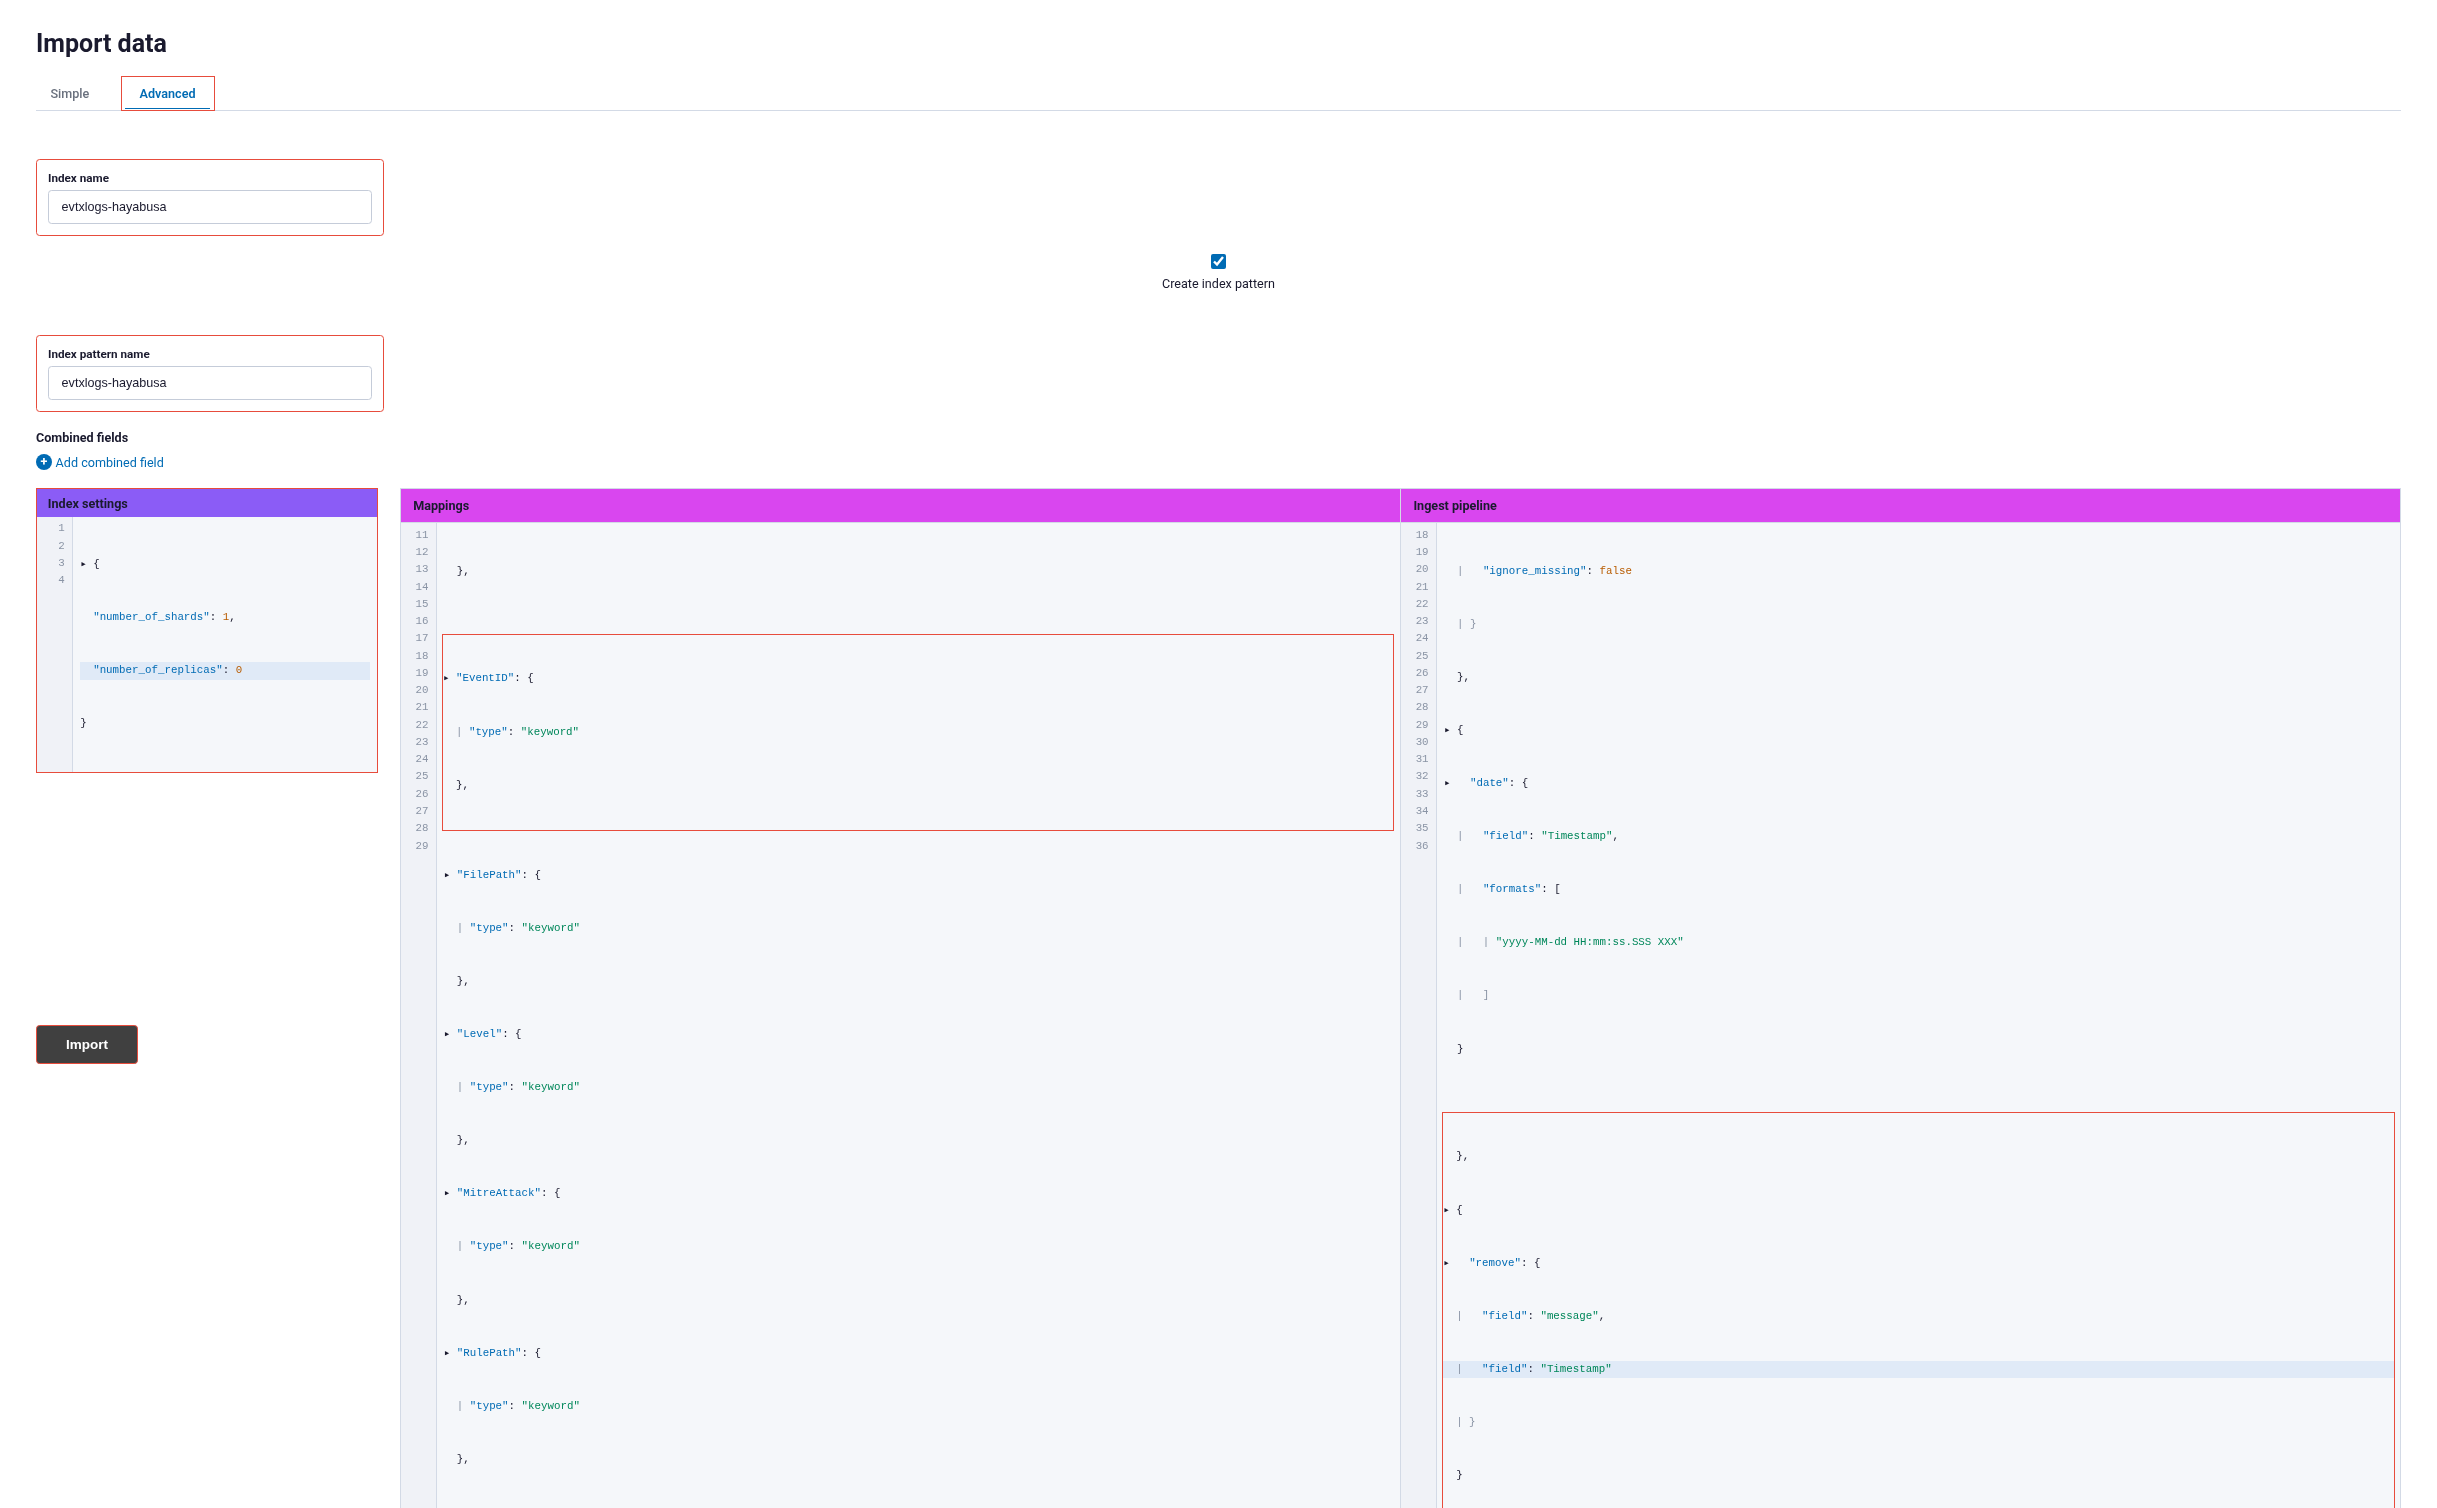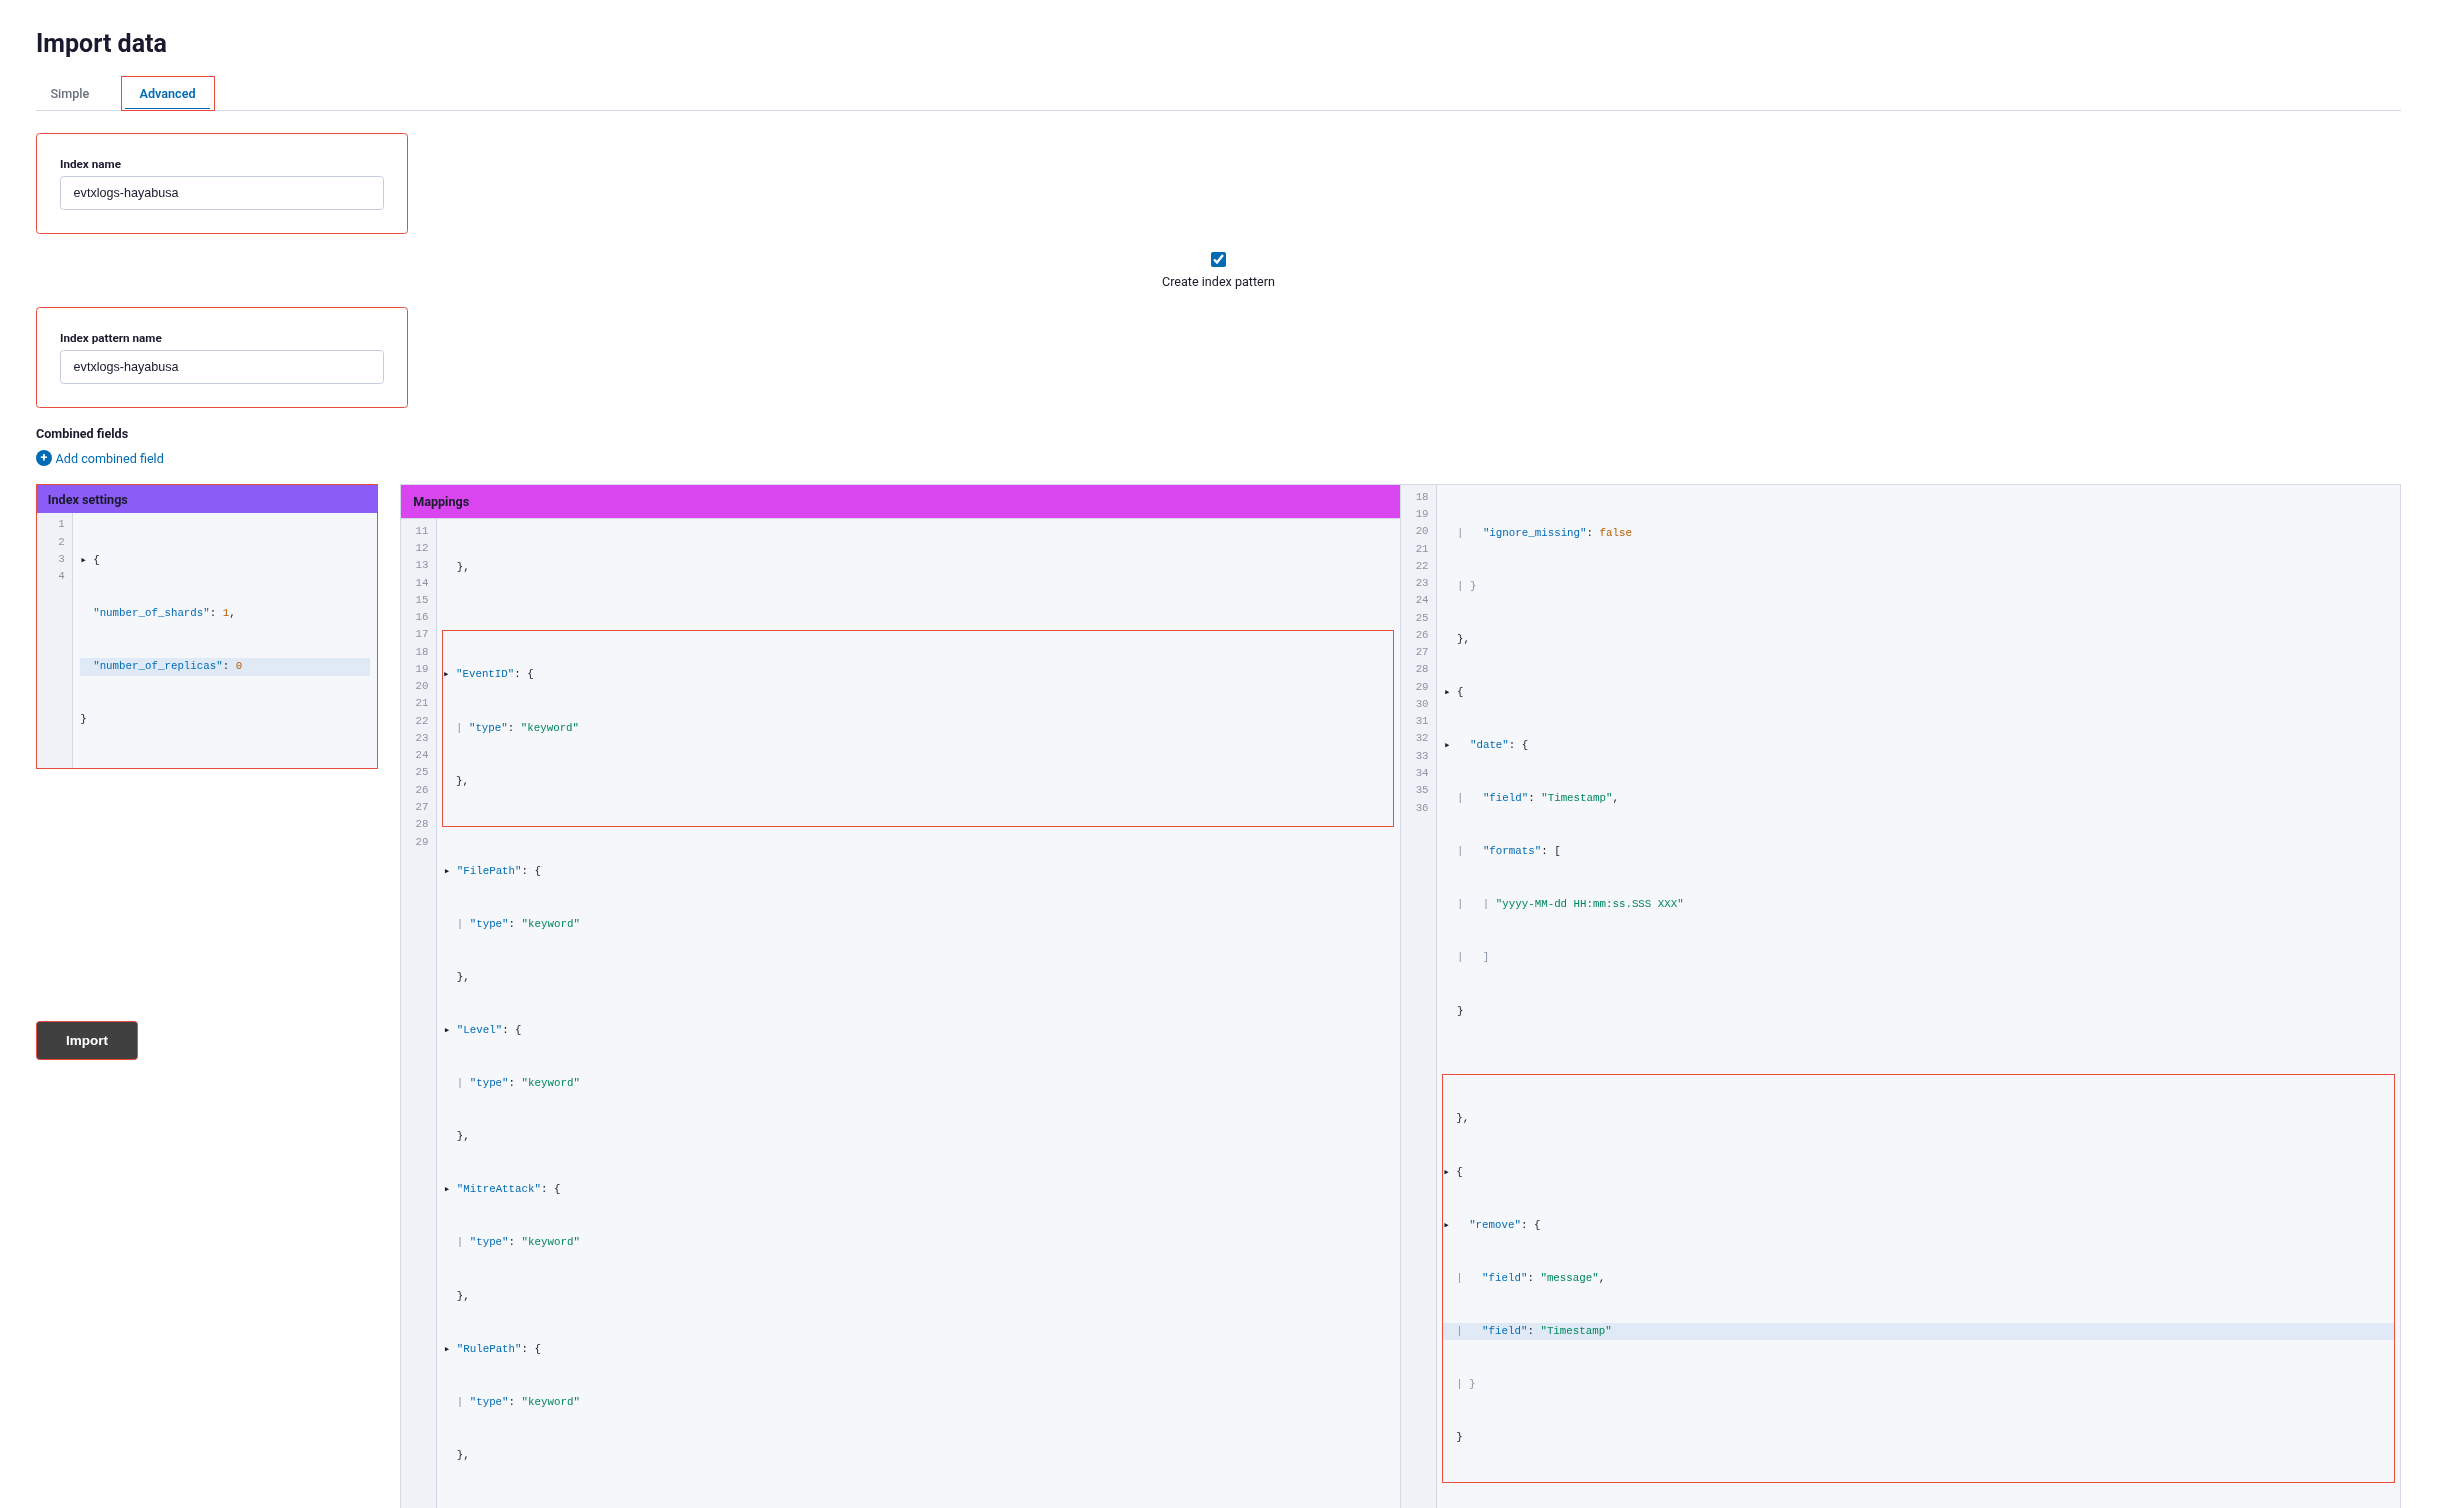--- a/index.html
+++ b/index.html
@@ -57,22 +57,23 @@
       border-radius: 3.6px;
       padding: 9px 12.6px;
       font-size: 12.6px;
       width: 324px;
       outline: none;
       color: #1a1a2e;
     }
     .field-with-border {
       border: 1.8px solid #e74c3c;
       display: inline-block;
-      padding: 23px;
+      padding: 11px;
       border-radius: 3.6px;
+      margin-top: 26px;
     }
     .checkbox-row {
       display: flex;
       align-items: center;
       gap: 7.2px;
       margin-bottom: 18px;
       flex-direction: column;
     }
     .checkbox-row input[type="checkbox"] {
       width: 14.4px;
@@ -330,20 +331,21 @@
           <div style="border: 1.8px solid #e74c3c; margin: 0 -1.8px;">
             <div class="code-line"><span class="json-punct">▸ </span><span class="json-key">"RuleTitle"</span><span class="json-punct">: {</span></div>
             
             
           </div>
         </div>
       </div>
     </div>
 
     <div class="ingest-panel">
+      <div class="panel-title">Ingest pipeline</div>
       <div class="code-body">
         <div class="line-numbers">
           <div>18</div>
           <div>19</div>
           <div>20</div>
           <div>21</div>
           <div>22</div>
           <div>23</div>
           <div>24</div>
           <div>25</div>

